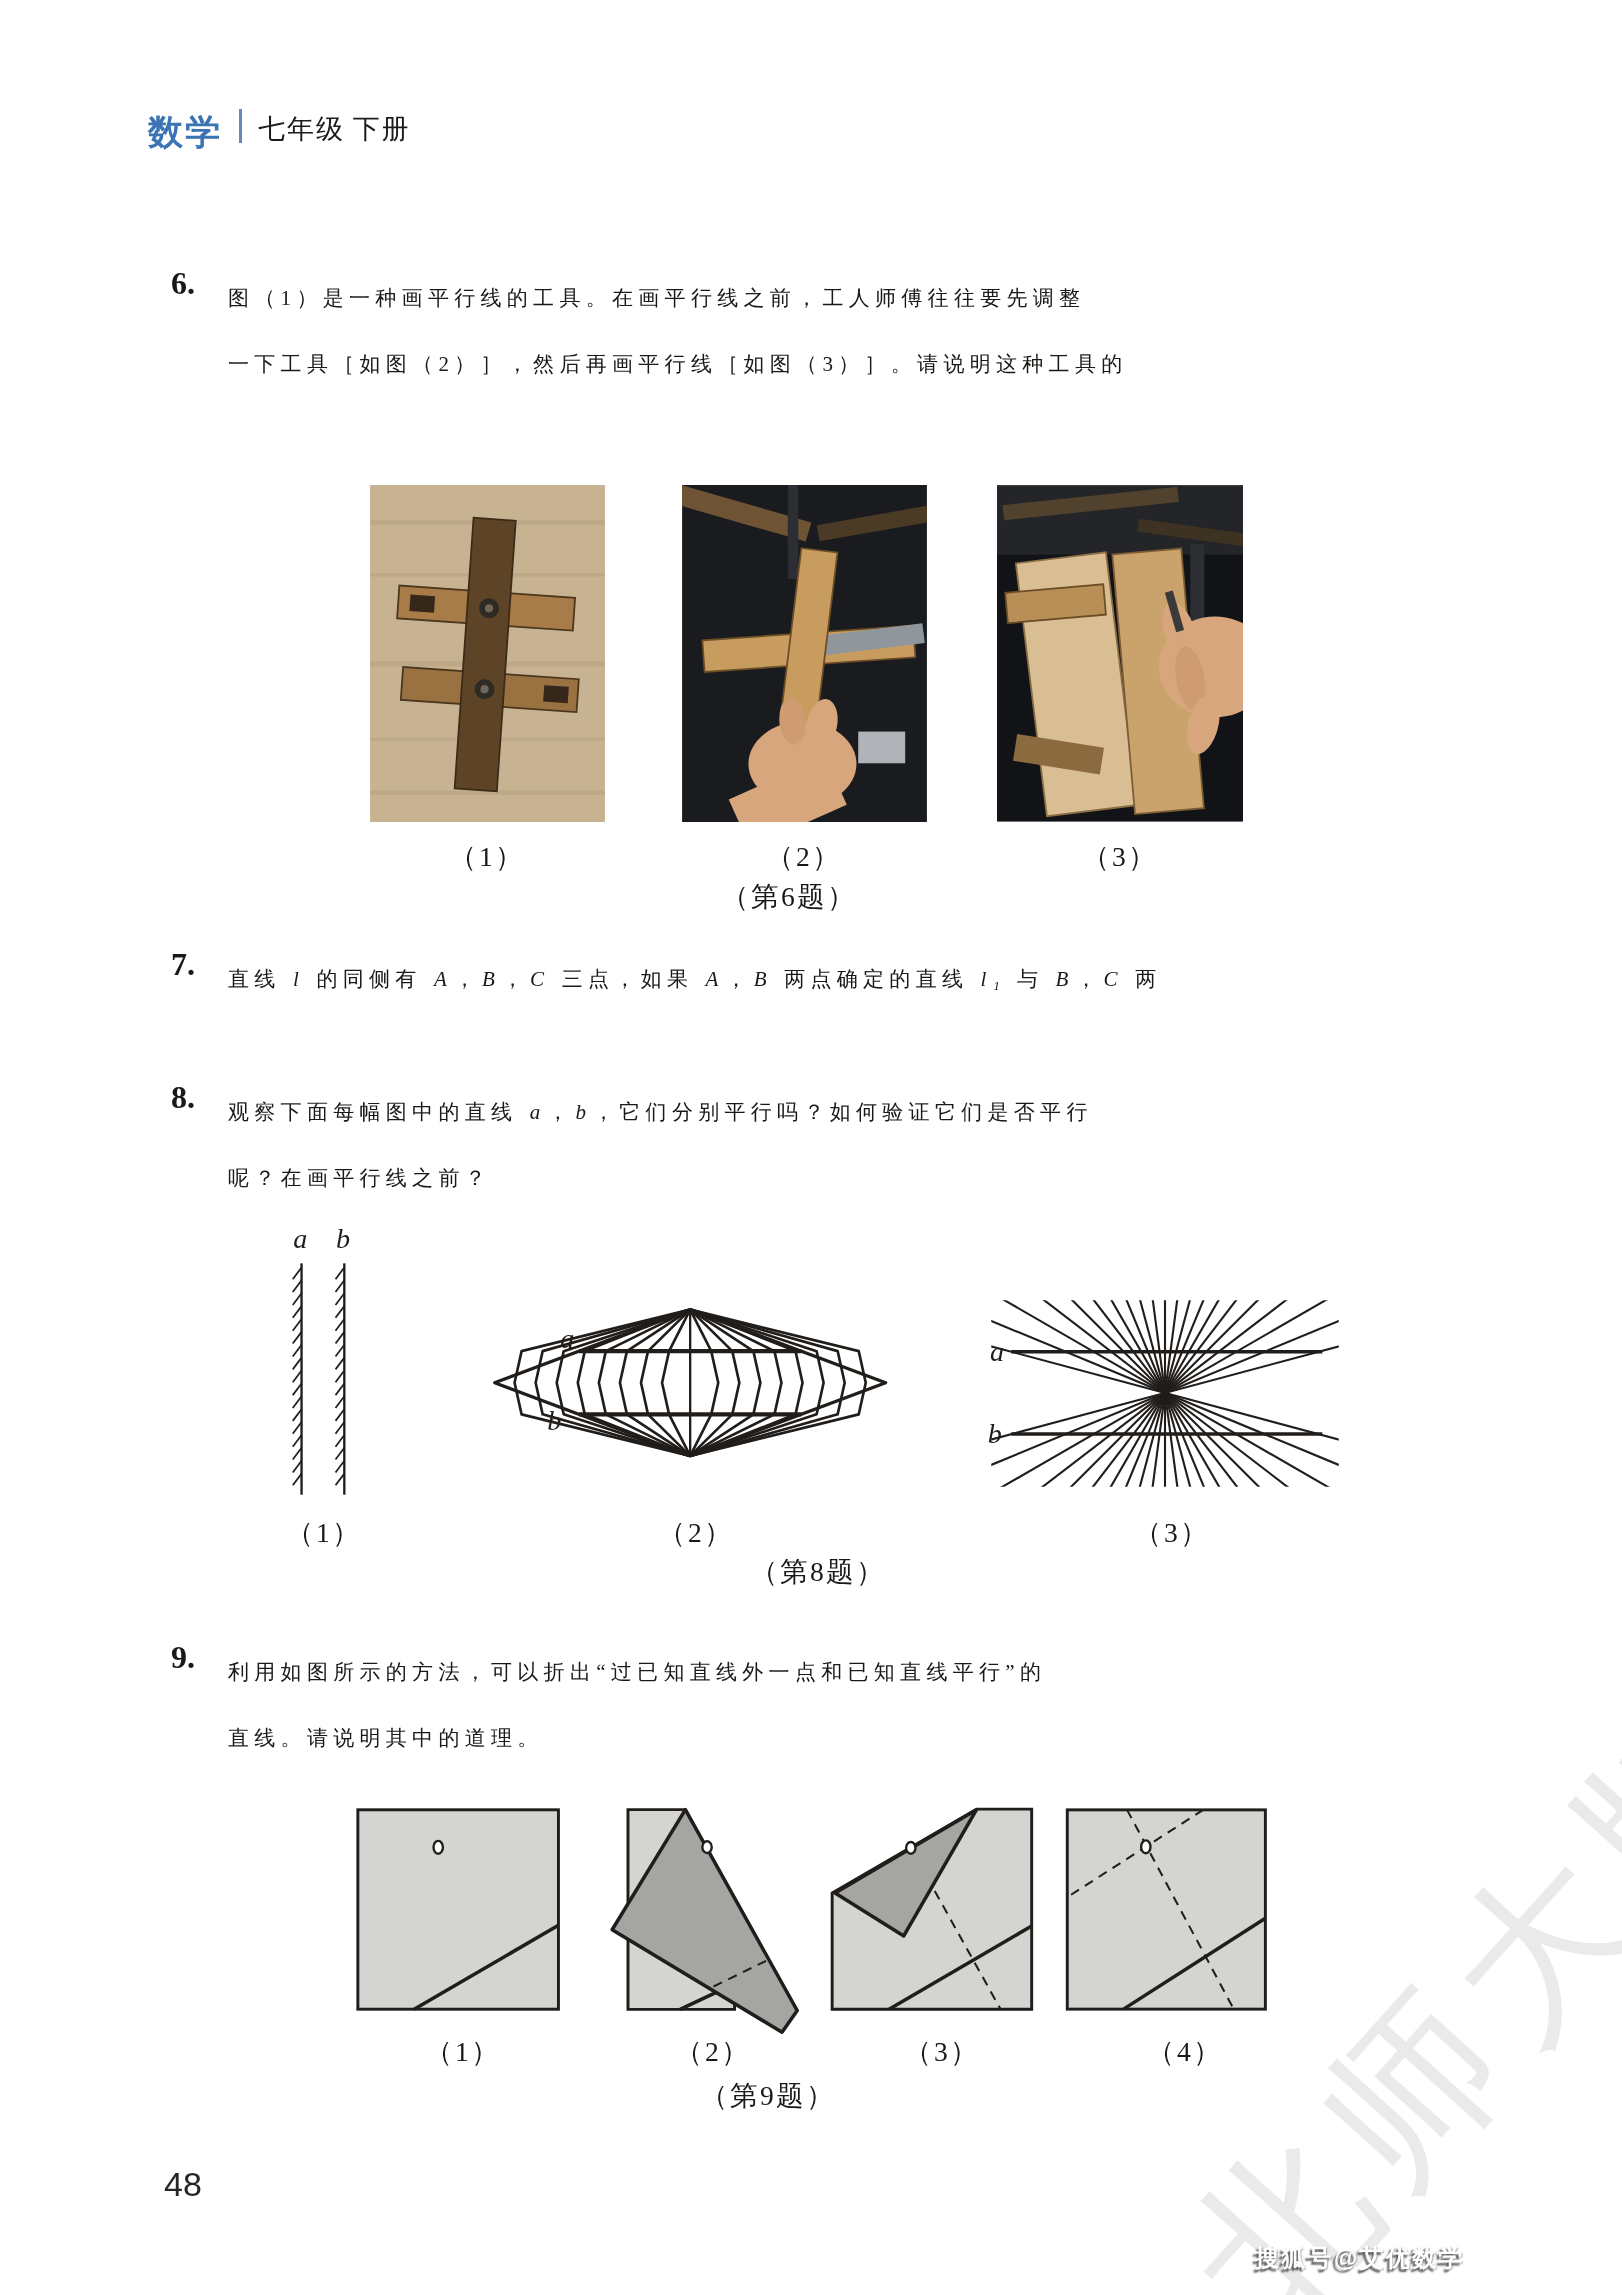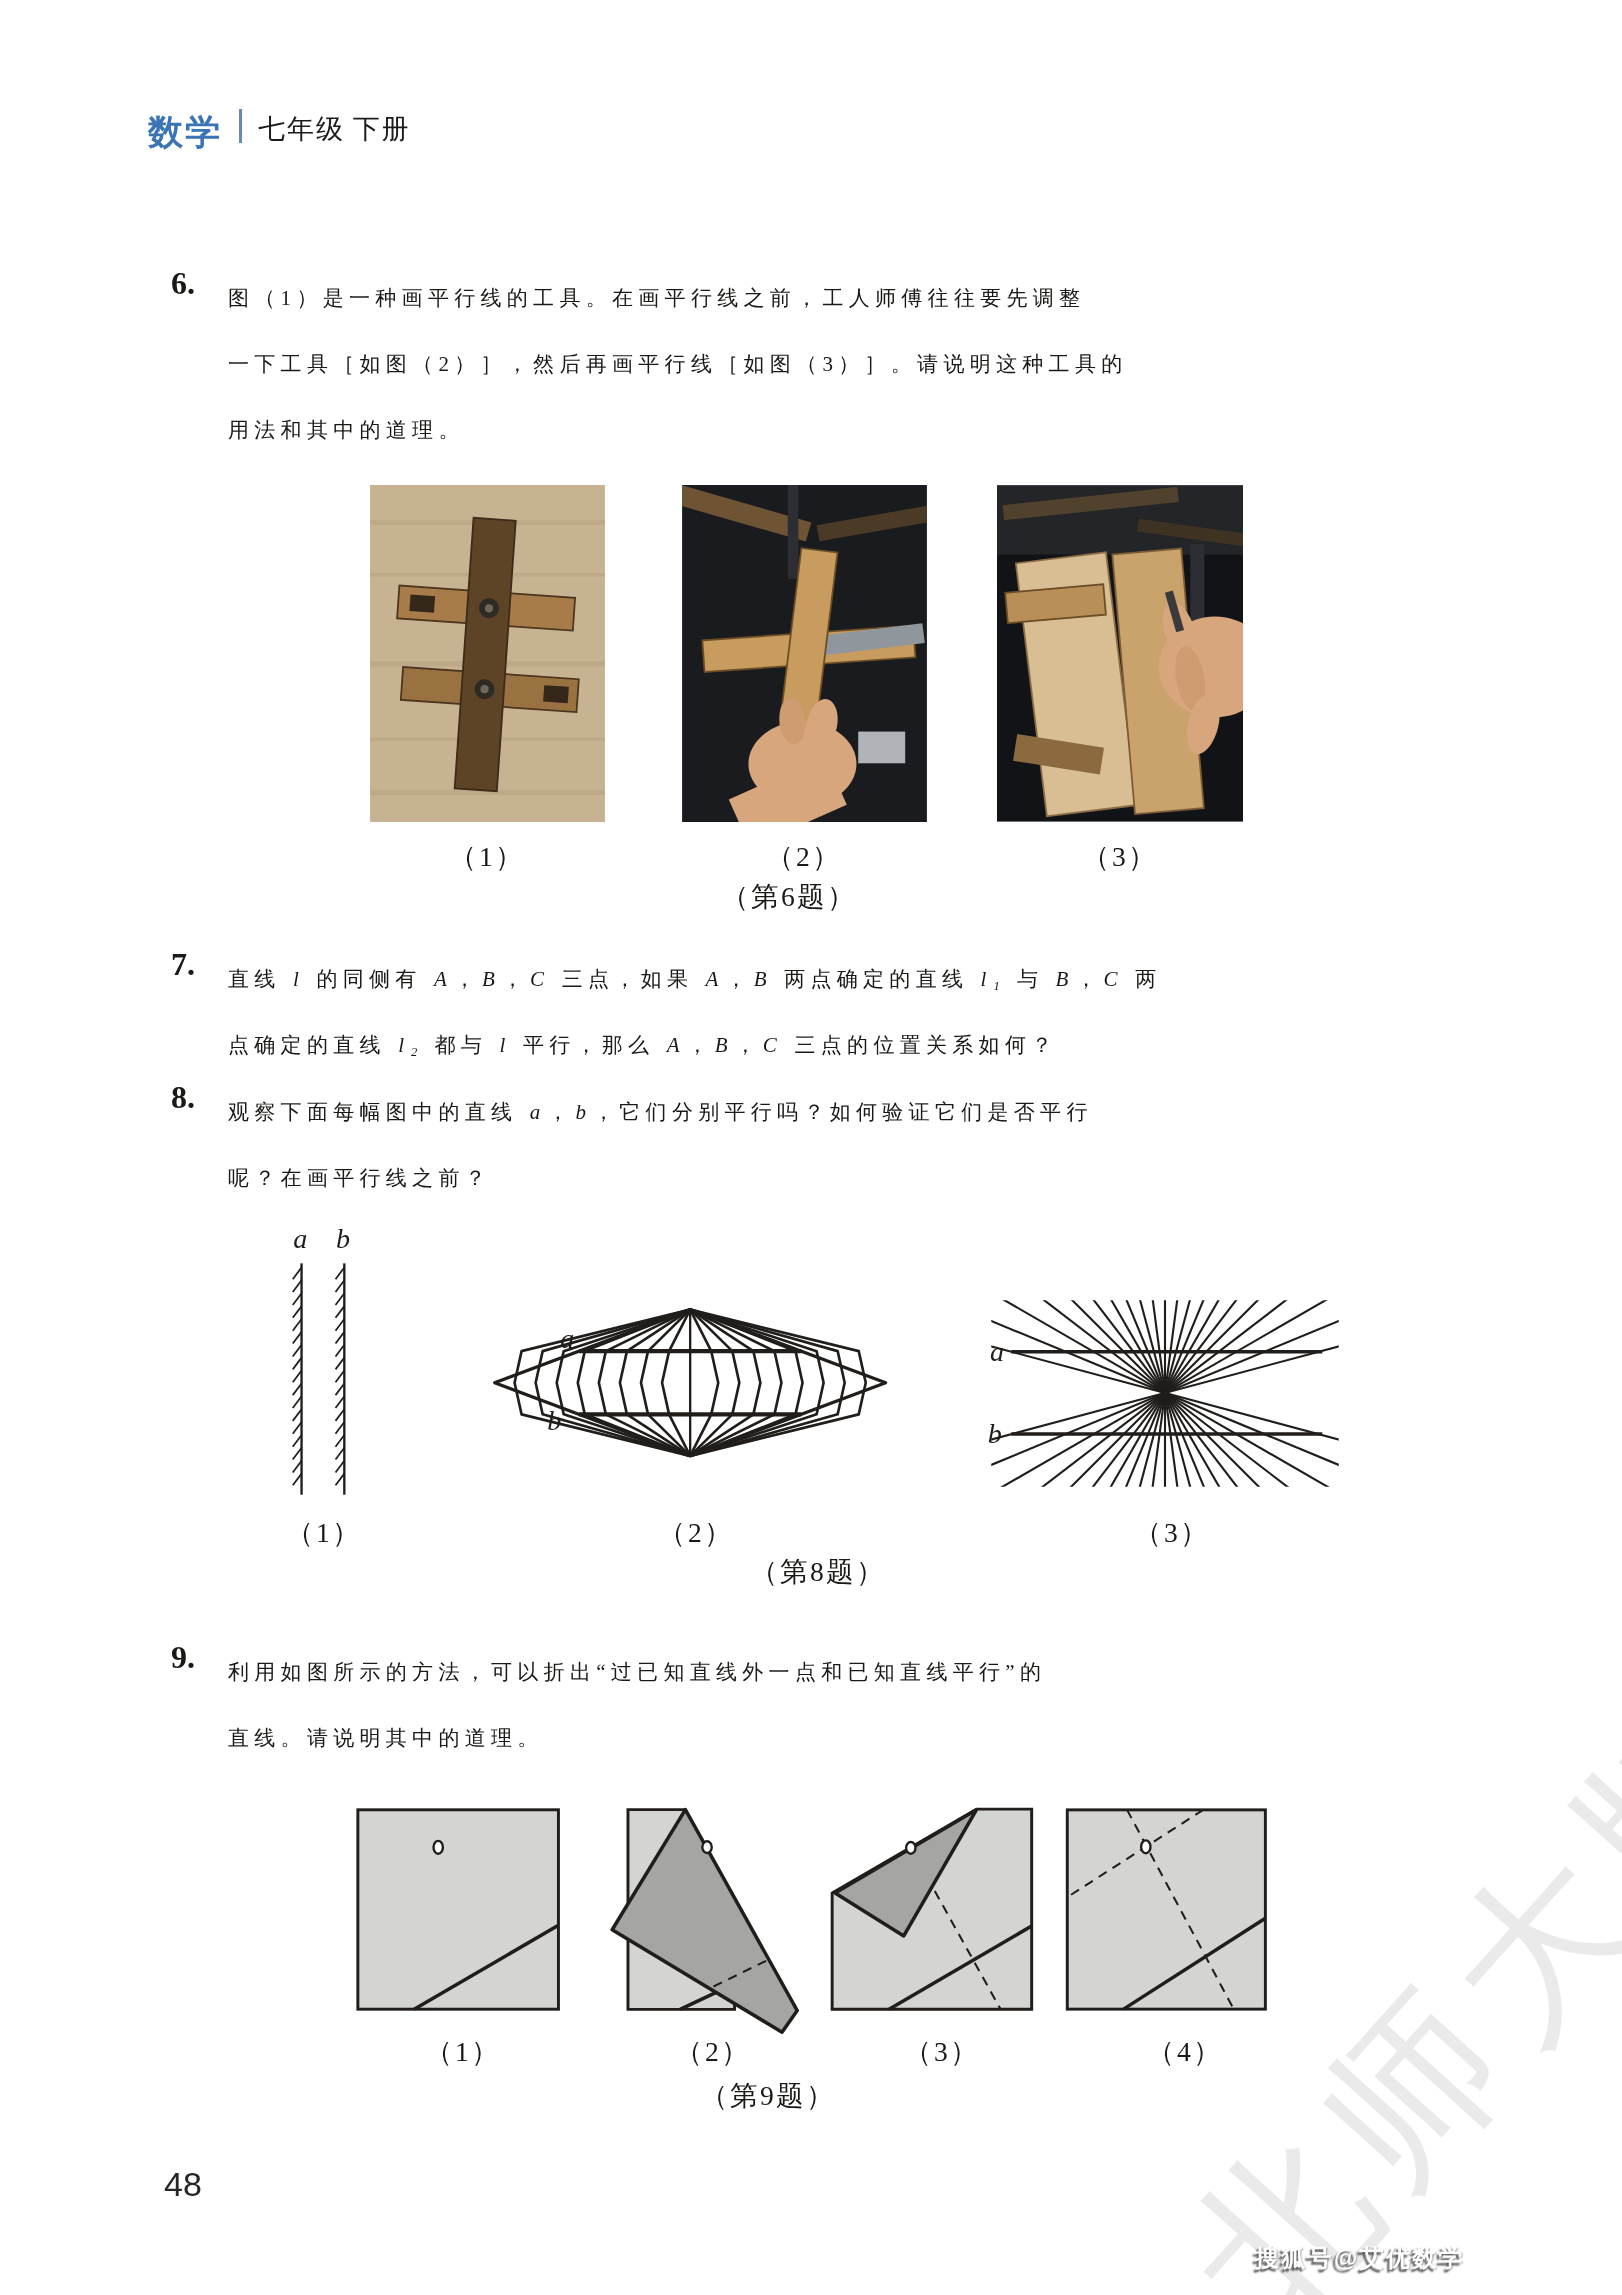--- a/index.html
+++ b/index.html
@@ -48,21 +48,20 @@
   <span class="hdr-rest">
     <span>七年级</span>
     <span>下册</span>
   </span>
 </div>
 
 <div class="abs pnum content" style="left:171px;top:265px;">6.</div>
 <div class="abs ptext content" style="left:228px;top:265px;">
   <div class="pline">图（1）是一种画平行线的工具。在画平行线之前，工人师傅往往要先调整</div>
   <div class="pline">一下工具［如图（2）］，然后再画平行线［如图（3）］。请说明这种工具的</div>
-  <div class="pline">用法和其中的道理。</div>
 </div>
 
 <svg class="abs content" style="left:370px;top:485px;" width="235" height="337" viewBox="0 0 400 574">
   <rect width="400" height="574" fill="#c7b391"></rect>
   <g opacity="0.55">
     <rect x="0" y="60" width="400" height="8" fill="#b5a17f"></rect>
     <rect x="0" y="150" width="400" height="6" fill="#b5a17f"></rect>
     <rect x="0" y="300" width="400" height="9" fill="#b5a17f"></rect>
     <rect x="0" y="430" width="400" height="6" fill="#b5a17f"></rect>
     <rect x="0" y="520" width="400" height="8" fill="#b5a17f"></rect>
@@ -121,21 +120,20 @@
 </svg>
 
 <div class="abs fig-label content" style="left:487px;top:838px;">（1）</div>
 <div class="abs fig-label content" style="left:804px;top:838px;">（2）</div>
 <div class="abs fig-label content" style="left:1120px;top:838px;">（3）</div>
 <div class="abs fig-caption content" style="left:789px;top:878px;">（第6题）</div>
 
 <div class="abs pnum content" style="left:171px;top:946px;">7.</div>
 <div class="abs ptext content" style="left:228px;top:946px;">
   <div class="pline"><span>直线 </span><span class="seg-i">l</span><span> 的同侧有 </span><span class="seg-i">A</span><span>，</span><span class="seg-i">B</span><span>，</span><span class="seg-i">C</span><span> 三点，如果 </span><span class="seg-i">A</span><span>，</span><span class="seg-i">B</span><span> 两点确定的直线 </span><span class="seg-i">l</span><span class="seg-sub">1</span><span> 与 </span><span class="seg-i">B</span><span>，</span><span class="seg-i">C</span><span> 两</span></div>
-  <div class="pline"><span>点确定的直线 </span><span class="seg-i">l</span><span class="seg-sub">2</span><span> 都与 </span><span class="seg-i">l</span><span> 平行，那么 </span><span class="seg-i">A</span><span>，</span><span class="seg-i">B</span><span>，</span><span class="seg-i">C</span><span> 三点的位置关系如何？</span></div>
 </div>
 
 <div class="abs pnum content" style="left:171px;top:1079px;">8.</div>
 <div class="abs ptext content" style="left:228px;top:1079px;">
   <div class="pline"><span>观察下面每幅图中的直线 </span><span class="seg-i">a</span><span>，</span><span class="seg-i">b</span><span>，它们分别平行吗？如何验证它们是否平行</span></div>
   <div class="pline"><span>呢？在画平行线之前？</span></div>
 </div>
 
 <svg id="fig8-1" class="abs content" style="left:267px;top:1219px;" width="123" height="289" viewBox="0 0 210 492">
     <line x1="59" y1="75" x2="59" y2="470" stroke="#201d1a" stroke-width="4"></line>

